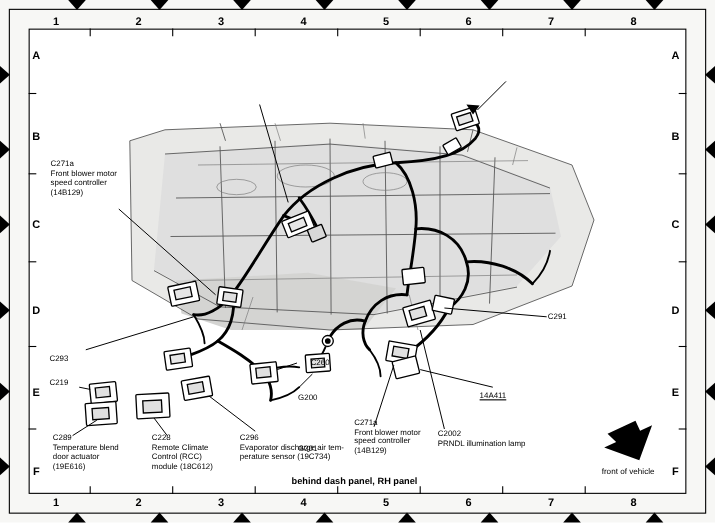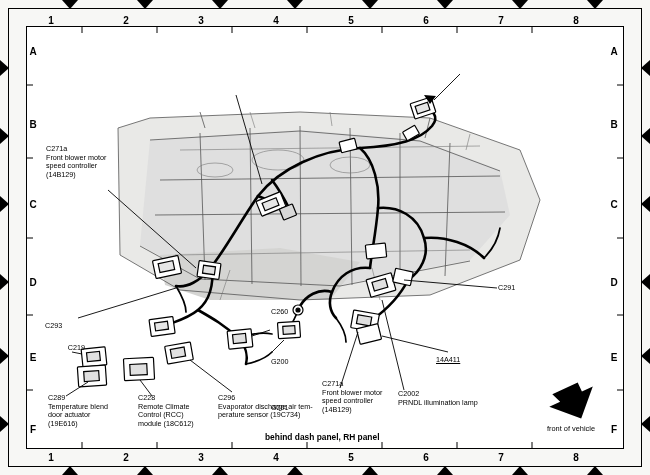--- a/index.html
+++ b/index.html
@@ -363,23 +363,23 @@
 
   <div class="callout" style="left:46px;top:145px;width:90px;">C271a
 Front blower motor
 speed controller
 (14B129)</div>
 
   <div class="callout" style="left:498px;top:284px;width:40px;">C291</div>
 
   <div class="callout" style="left:45px;top:322px;width:40px;">C293</div>
 
-  <div class="callout" style="left:45px;top:344px;width:40px;text-align:right;">C219</div>
-
-  <div class="callout" style="left:271px;top:308px;width:40px;">C260</div>
+  <div class="callout" style="left:45px;top:344px;width:40px;">C219</div>
+
+  <div class="callout" style="left:271px;top:326px;width:40px;text-align:center;">C260</div>
 
   <div class="callout" style="left:271px;top:358px;width:40px;">G200</div>
 
   <div class="callout" style="left:271px;top:358px;width:40px;margin-top:46px;">G201</div>
 
   <div class="callout" style="left:436px;top:356px;width:50px;text-decoration:underline;">14A411</div>
 
   <div class="callout" style="left:48px;top:394px;width:86px;">C289
 Temperature blend
 door actuator

